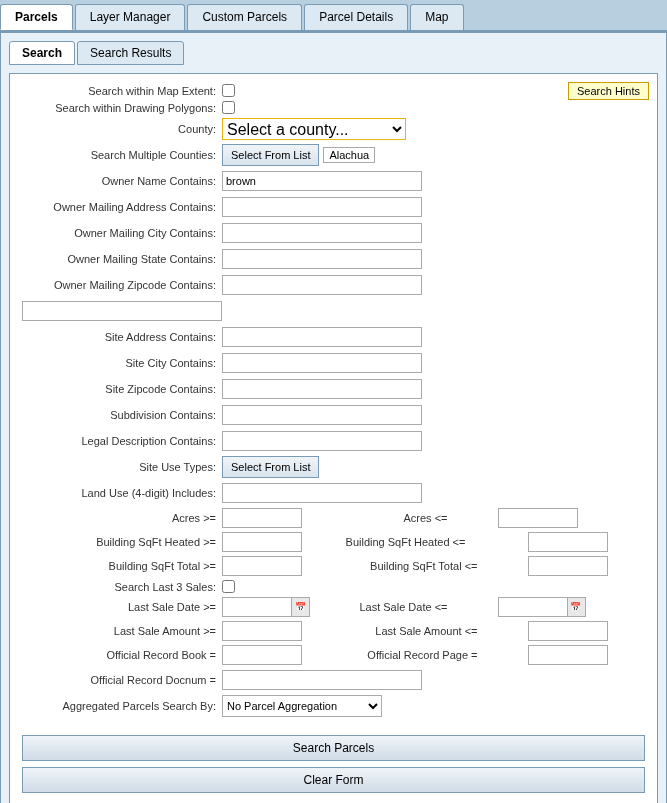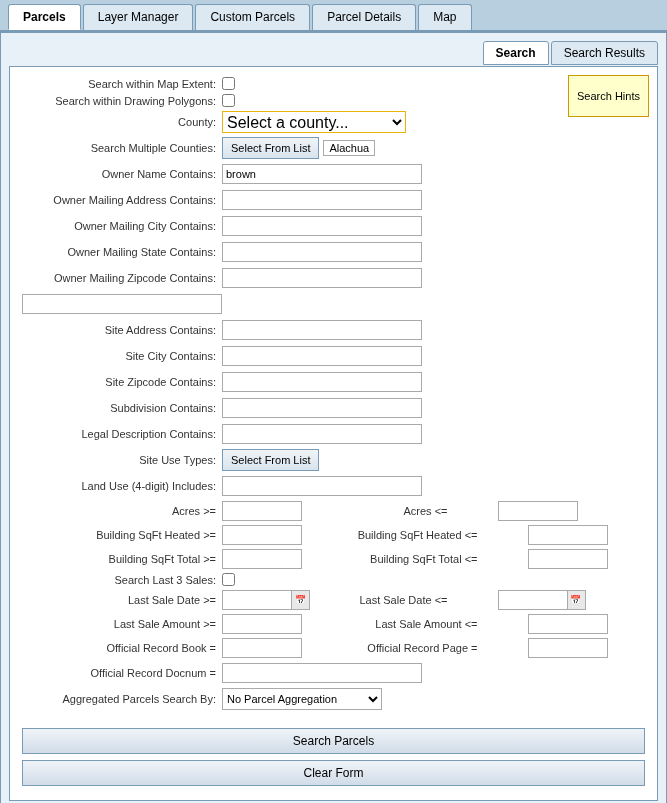--- a/index.html
+++ b/index.html
@@ -9,21 +9,21 @@
       background: #d0dce8;
       width: 667px;
       min-height: 803px;
     }
 
     
     .top-tabs {
       display: flex;
       background: #b8cfe0;
       border-bottom: 2px solid #7a9bb5;
-      padding: 4px 4px 0 8px;
+      padding: 4px 4px 0 0;
       gap: 2px;
     }
     .top-tab {
       padding: 5px 14px;
       background: #dce9f3;
       border: 1px solid #7a9bb5;
       border-bottom: none;
       cursor: pointer;
       border-radius: 3px 3px 0 0;
       font-size: 12px;
@@ -40,22 +40,21 @@
       background: #e8f0f8;
       border: 1px solid #7a9bb5;
       margin: 0;
       padding: 8px;
     }
 
     
     .inner-tabs {
       display: flex;
       gap: 2px;
-      margin-bottom: 1px;
-      justify-content: flex-end;
+      margin-bottom: 8px;
     }
     .inner-tab {
       padding: 4px 12px;
       background: #dce9f3;
       border: 1px solid #7a9bb5;
       cursor: pointer;
       border-radius: 3px 3px 0 0;
       font-size: 12px;
     }
     .inner-tab.active {
@@ -134,21 +133,21 @@
       background: #fff;
     }
 
     
     .btn-hints {
       position: absolute;
       top: 8px;
       right: 8px;
       background: #ffffcc;
       border: 1px solid #cc9900;
-      padding: 14px 8px;
+      padding: 2px 8px;
       font-size: 11px;
       cursor: pointer;
       color: #000;
     }
 
     
     .two-col-row {
       display: flex;
       align-items: center;
       margin-bottom: 4px;
@@ -353,21 +352,21 @@
         <input type="text" class="form-control form-control-med" style="">
       </div>
     </div>
 
     <div class="two-col-row">
       <div class="col-left">
         <span class="form-label">Building SqFt Heated &gt;=</span>
         <input type="text" class="form-control form-control-med" style="">
       </div>
       <div class="col-right">
-        <span class="label-right" style="min-width:150px; text-align:right; padding-right:6px;">Building SqFt Heated &lt;=</span>
+        <span class="label-right" style="min-width:150px; text-align:center; padding-right:6px;">Building SqFt Heated &lt;=</span>
         <input type="text" class="form-control form-control-med" style="">
       </div>
     </div>
 
     <div class="two-col-row">
       <div class="col-left">
         <span class="form-label">Building SqFt Total &gt;=</span>
         <input type="text" class="form-control form-control-med" style="">
       </div>
       <div class="col-right">

